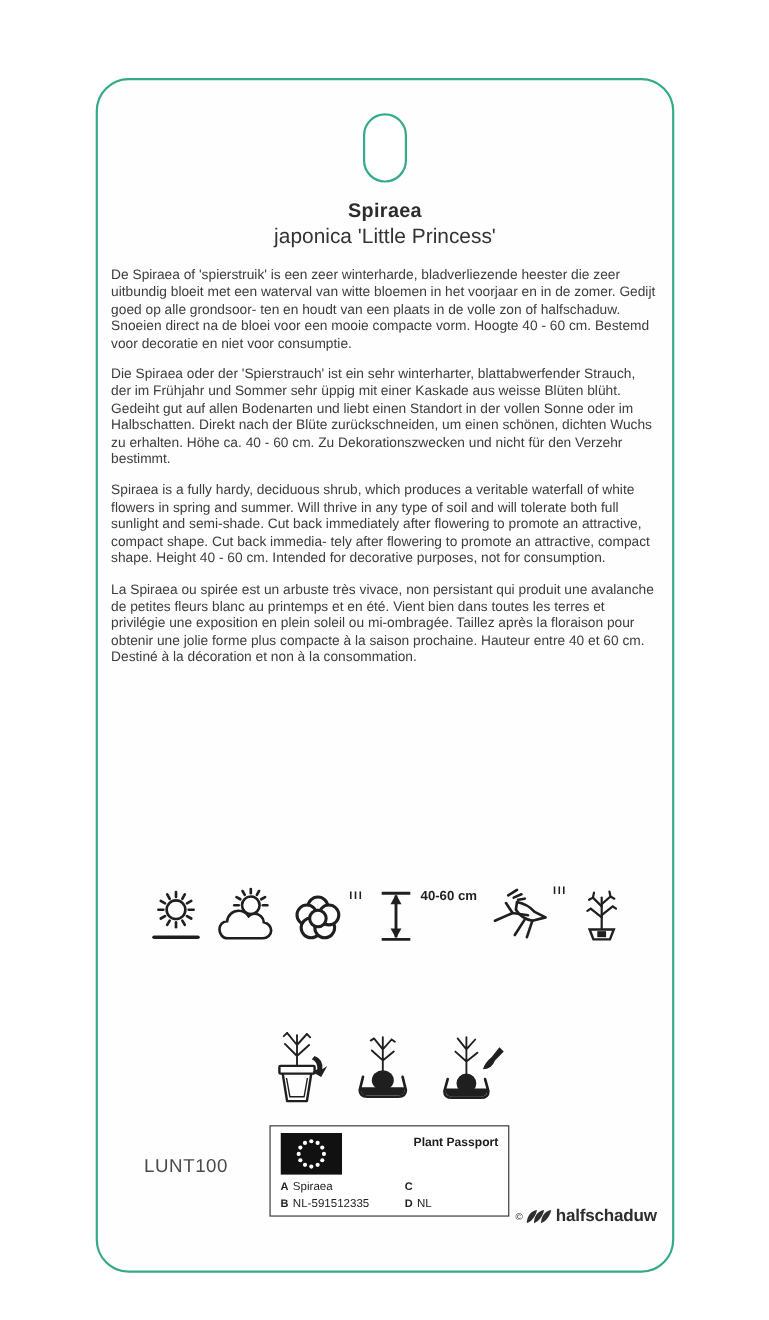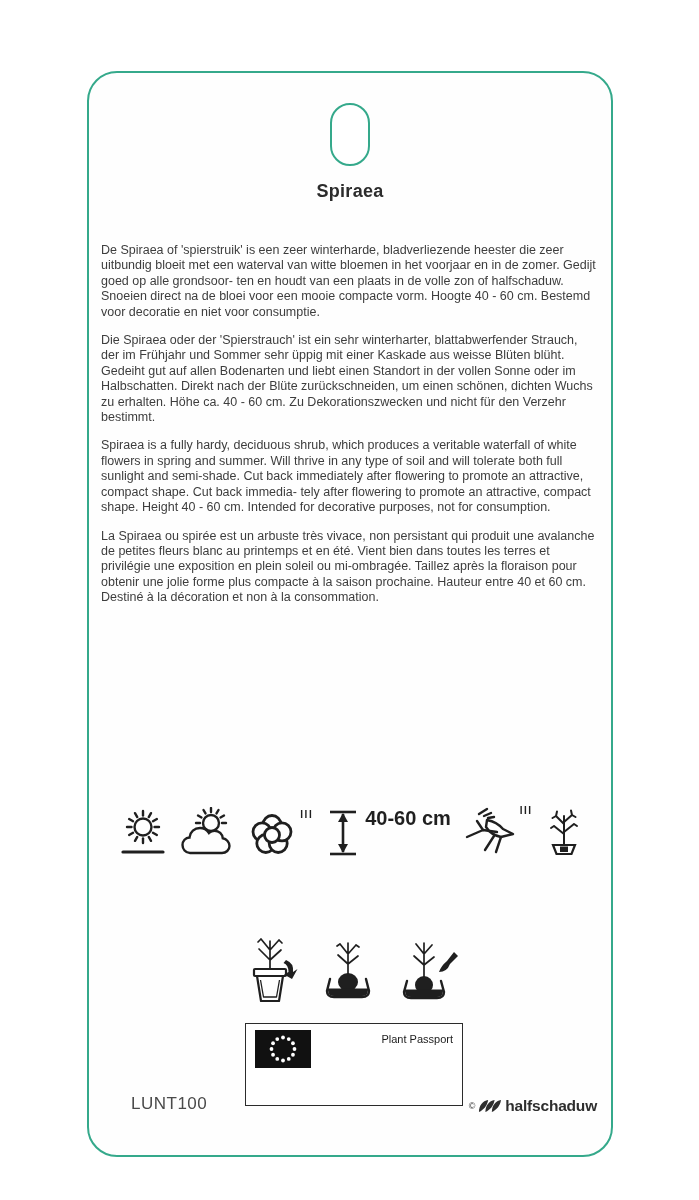--- a/index.html
+++ b/index.html
@@ -11,46 +11,47 @@
         border:2.5px solid #35a98b;border-radius:21px;background:#fff;box-sizing:border-box;}
   .title-block{position:absolute;top:108px;left:0;right:0;text-align:center;color:#2c2c2c;}
   .title{font-size:18px;font-weight:700;letter-spacing:.3px;}
   .subtitle{font-size:19px;margin-top:3px;font-weight:400;color:#333;}
   .paragraphs{position:absolute;top:170px;left:12px;right:12px;}
   .desc{margin:0 0 13px;font-size:12.5px;line-height:15.4px;color:#3d3d3d;}
   .icons-row{position:absolute;top:732px;left:0;right:0;display:flex;justify-content:center;
         align-items:flex-end;gap:13px;}
   .icon-item{display:flex;align-items:flex-start;}
   .roman{font-size:10px;font-weight:700;letter-spacing:1.5px;margin:0 0 8px 4px;color:#1f1f1f;}
-  .height-label{font-size:20px;font-weight:700;margin:0 0 6px 5px;color:#1f1f1f;}
+  .height-label{font-size:12px;font-weight:700;margin:0 0 6px 5px;color:#1f1f1f;}
   .pots-row{position:absolute;top:856px;left:0;right:0;display:flex;justify-content:center;
         align-items:flex-end;gap:16px;}
   .passport{position:absolute;left:156px;top:950px;width:218px;height:83px;box-sizing:border-box;
         border:1.5px solid #2b2b2b;background:#fff;padding:6px 9px 4px;}
   .pp-top{display:flex;justify-content:space-between;align-items:flex-start;}
-  .pp-title{font-size:11px;font-weight:400;color:#1c1c1c;margin-top:3px;}
+  .pp-title{font-size:11px;font-weight:700;color:#1c1c1c;margin-top:3px;}
   .pp-grid{display:grid;grid-template-columns:57% 43%;margin-top:5px;row-gap:3px;
         font-size:10.5px;color:#222;}
   .pp-row b{font-weight:700;font-size:10px;margin-right:4px;}
-  .code{position:absolute;left:42px;top:1021px;font-size:17px;color:#4a4a4a;letter-spacing:.5px;}
+  .code{position:absolute;left:42px;top:977px;font-size:17px;color:#4a4a4a;letter-spacing:.5px;}
   .brand{position:absolute;right:14px;top:1024px;display:flex;align-items:center;gap:3px;}
   .brand .copy{font-size:9px;color:#2e2e2e;}
   .brand .wordmark{font-size:15.5px;font-weight:700;color:#2e2e2e;letter-spacing:-.2px;}
   svg{display:block;}
 </style>
 </head>
 <body>
 
 <div class="page">
   <div class="card">
 
     <div class="hang-hole"></div>
 
     <div class="title-block">
       <div class="title">Spiraea</div>
+      <div class="subtitle">japonica 'Little Princess'</div>
     </div>
 
     <div class="paragraphs">
       <p class="desc">De Spiraea of 'spierstruik' is een zeer winterharde, bladverliezende heester die zeer uitbundig bloeit met een waterval van witte bloemen in het voorjaar en in de zomer. Gedijt goed op alle grondsoor- ten en houdt van een plaats in de volle zon of halfschaduw. Snoeien direct na de bloei voor een mooie compacte vorm. Hoogte 40 - 60 cm. Bestemd voor decoratie en niet voor consumptie.</p>
       <p class="desc">Die Spiraea oder der 'Spierstrauch' ist ein sehr winterharter, blattabwerfender Strauch, der im Frühjahr und Sommer sehr üppig mit einer Kaskade aus weisse Blüten blüht. Gedeiht gut auf allen Bodenarten und liebt einen Standort in der vollen Sonne oder im Halbschatten. Direkt nach der Blüte zurückschneiden, um einen schönen, dichten Wuchs zu erhalten. Höhe ca. 40 - 60 cm. Zu Dekorationszwecken und nicht für den Verzehr bestimmt.</p>
       <p class="desc">Spiraea is a fully hardy, deciduous shrub, which produces a veritable waterfall of white flowers in spring and summer. Will thrive in any type of soil and will tolerate both full sunlight and semi-shade. Cut back immediately after flowering to promote an attractive, compact shape. Cut back immedia- tely after flowering to promote an attractive, compact shape. Height 40 - 60 cm. Intended for decorative purposes, not for consumption.</p>
       <p class="desc">La Spiraea ou spirée est un arbuste très vivace, non persistant qui produit une avalanche de petites fleurs blanc au printemps et en été. Vient bien dans toutes les terres et privilégie une exposition en plein soleil ou mi-ombragée. Taillez après la floraison pour obtenir une jolie forme plus compacte à la saison prochaine. Hauteur entre 40 et 60 cm. Destiné à la décoration et non à la consommation.</p>
     </div>
 
     <div class="icons-row">
@@ -206,20 +207,26 @@
             <circle cx="16.5" cy="19" r="1.9"></circle>
               <circle cx="18.04" cy="13.25" r="1.9"></circle>
             <circle cx="22.25" cy="9.04" r="1.9"></circle>
               <circle cx="28" cy="7.5" r="1.9"></circle>
             <circle cx="33.75" cy="9.04" r="1.9"></circle>
               <circle cx="37.96" cy="13.25" r="1.9"></circle>
           </g>
         </svg>
         <div class="pp-title">Plant Passport</div>
       </div>
+      <div class="pp-grid">
+        <div class="pp-row"><b>A</b><span>Spiraea</span></div>
+        <div class="pp-row"><b>C</b><span></span></div>
+        <div class="pp-row"><b>B</b><span>NL-591512335</span></div>
+        <div class="pp-row"><b>D</b><span>NL</span></div>
+      </div>
     </div>
 
     <div class="code">LUNT100</div>
 
     <div class="brand">
       <span class="copy">©</span>
       <svg width="24" height="16" viewBox="0 0 26 17">
         <g fill="#2e2e2e">
           <path d="M1 15 C1 8 5 3 11 2 C10 8 6 13 1 15 Z"></path>
           <path d="M8 15 C8 8 12 3 18 2 C17 8 13 13 8 15 Z"></path>

